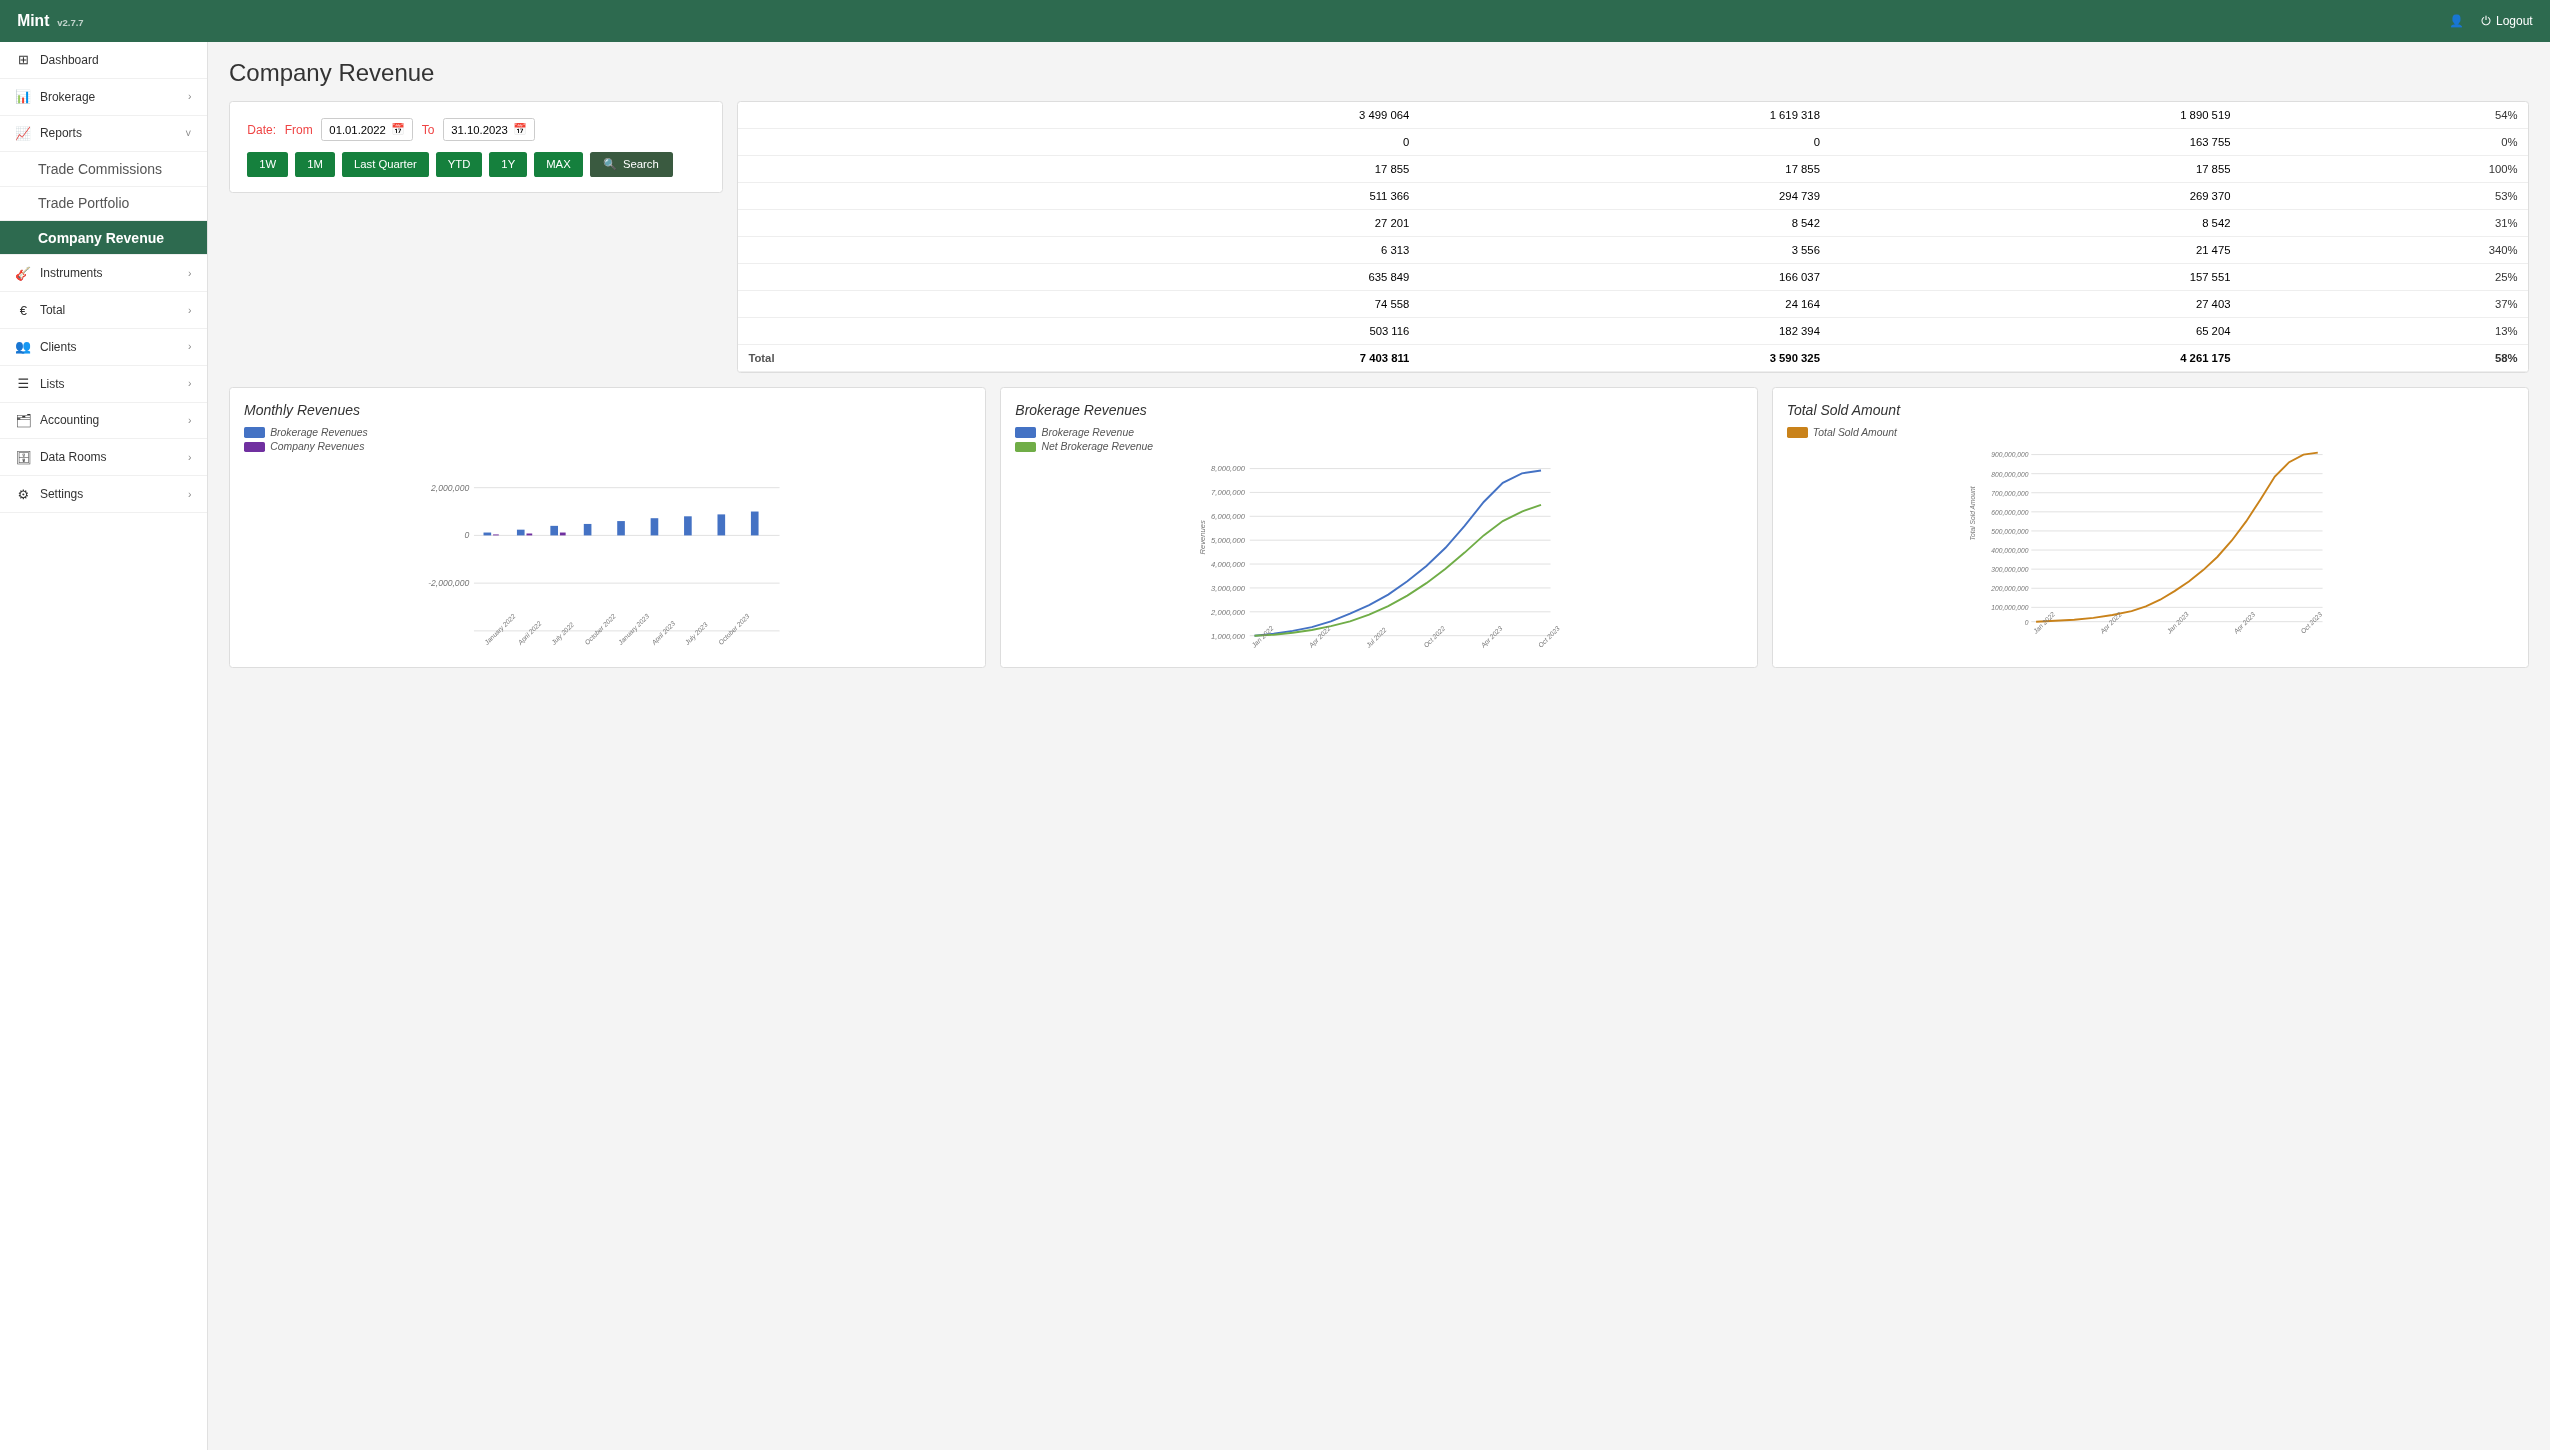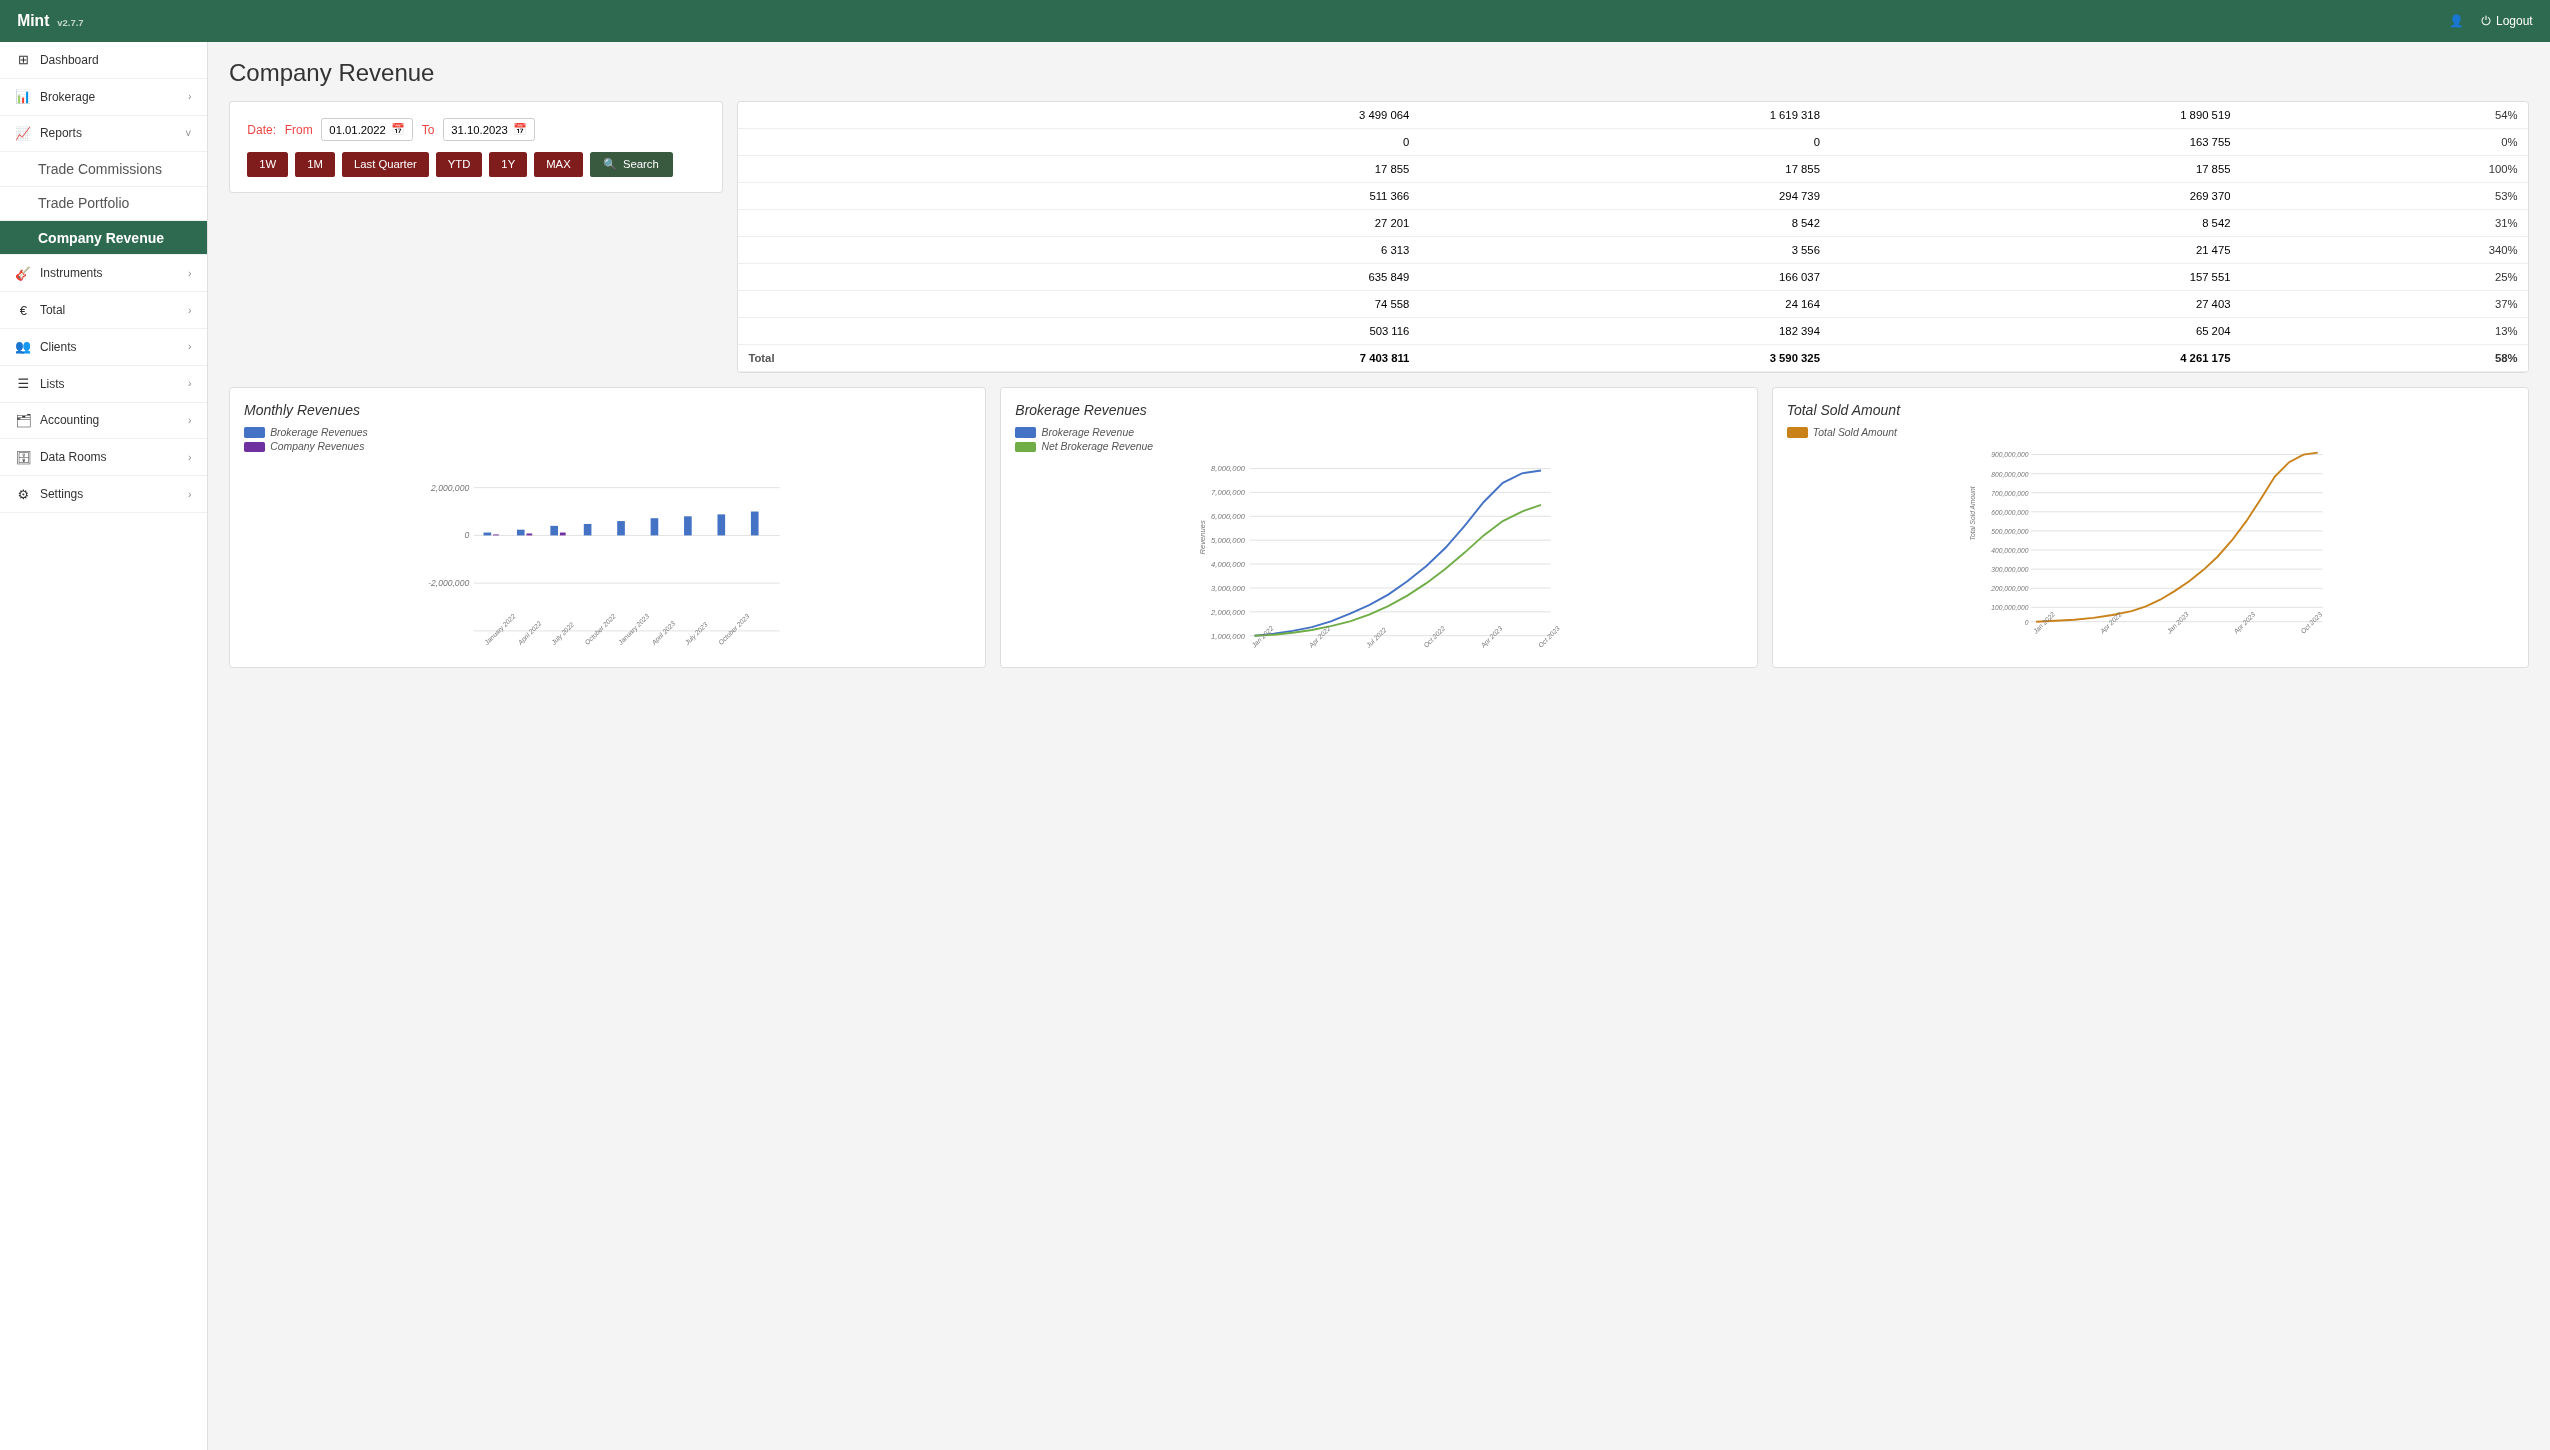--- a/index.html
+++ b/index.html
@@ -75,21 +75,21 @@
       padding: 4.3px 7px;
       font-size: 11.3px;
       display: flex;
       align-items: center;
       gap: 5.2px;
       cursor: pointer;
       justify-content: space-between;
     }
     .btn-row { display: flex; gap: 7px; flex-wrap: wrap; }
     .btn-period {
-      background: #7f1d1d;
+      background: #15803d;
       color: white;
       border: none;
       border-radius: 2.6px;
       padding: 6px 12px;
       font-size: 11.3px;
       cursor: pointer;
     }
     .btn-search {
       background: #3a5a40;
       color: white;

